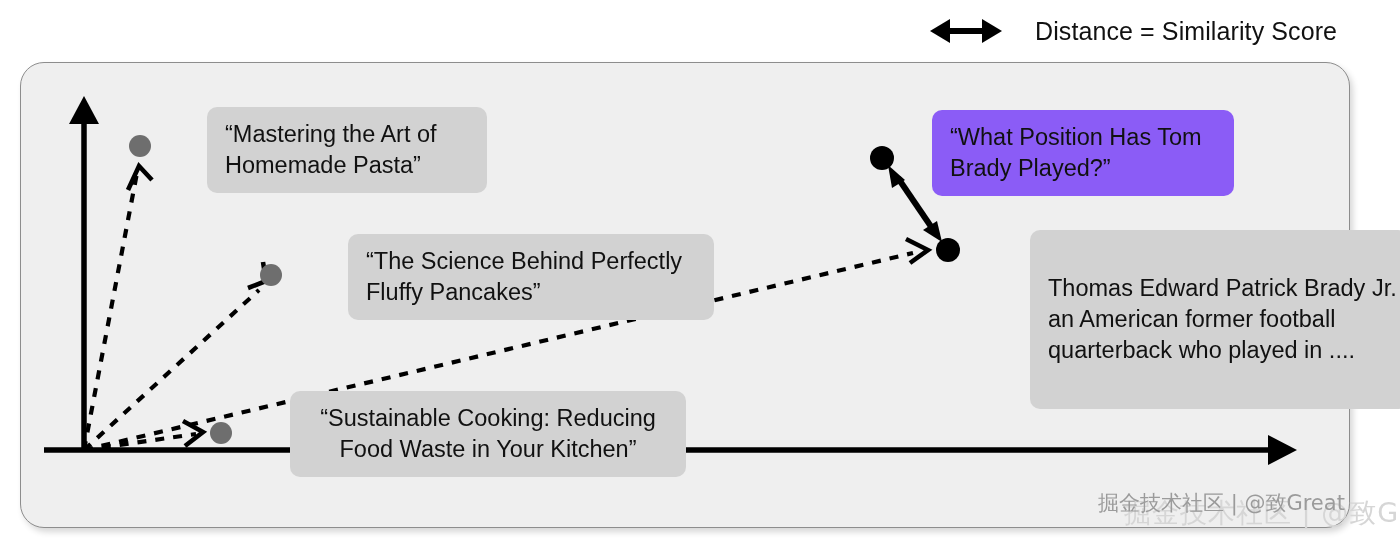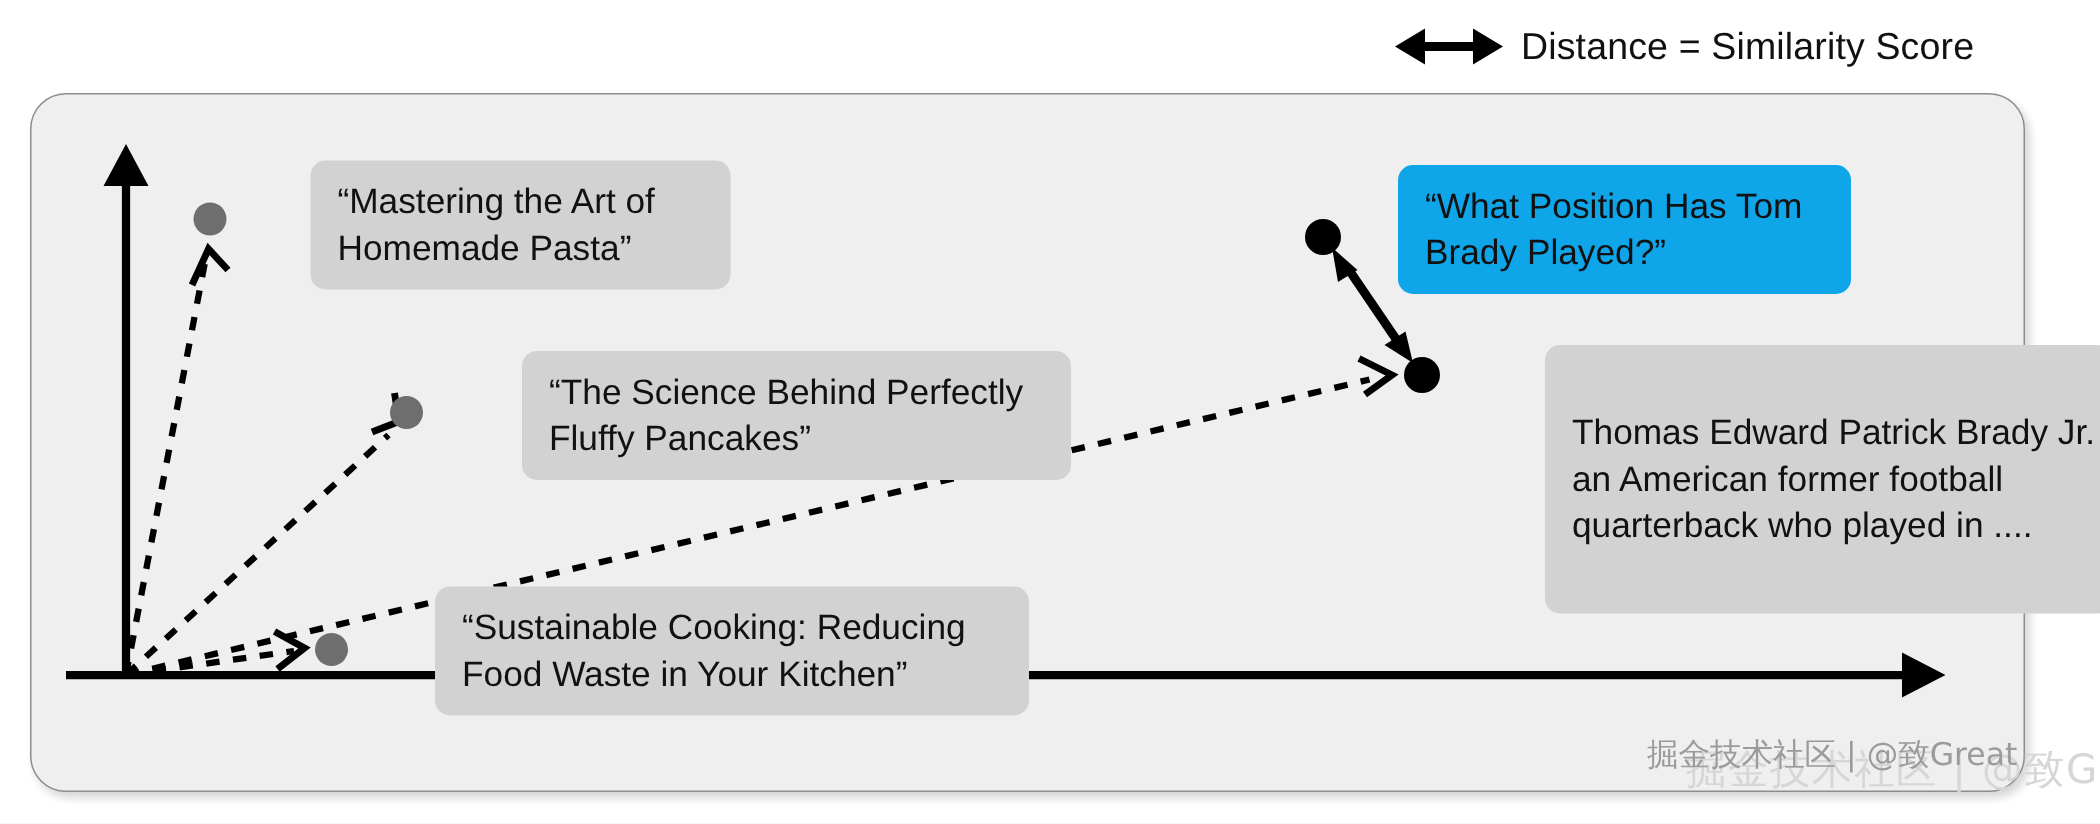--- a/index.html
+++ b/index.html
@@ -8,21 +8,21 @@
     background:#ffffff;
     font-family:"Liberation Sans", sans-serif;
     position:relative;
     overflow:hidden;
   }
   #stage{position:absolute;left:0;top:0;width:1400px;height:549px;}
 
   
   .legend{
     position:absolute; left:930px; top:14px;
-    display:flex; align-items:center; gap:12px;
+    display:flex; align-items:center; gap:33px;
   }
   .legend-arrow{width:72px;height:34px;display:block;}
   .legend-label{
     font-size:25px; color:#111; white-space:nowrap;
     letter-spacing:.1px;
   }
 
   
   .panel{
     position:absolute; left:20px; top:62px;
@@ -47,26 +47,26 @@
     background:#D2D2D2;
     border-radius:10px;
     padding:12px 18px;
     font-size:23.5px;
     line-height:31px;
     color:#111;
     z-index:3;
     box-sizing:border-box;
     white-space:pre-line;
   }
-  .bubble.yellow{background:#0ea5e9;}
+  .bubble.yellow{background:#8b5cf6;}
   .bubble.plain{background:#D2D2D2;margin-left:44px;}
 
   #bubble-pasta   {left:163px; top:107px; width:280px;}
   #bubble-pancake {left:304px; top:234px; width:366px;}
-  #bubble-sustain {left:246px; top:391px; width:396px;}
+  #bubble-sustain {left:246px; top:391px; width:396px;text-align:center;}
   #bubble-brady   {left:932px; top:110px; width:302px;}
   #bubble-wiki    {left:986px; top:230px; width:378px;}
   #bubble-wiki .wiki-text{display:block;width:400px;}
 
   
   .watermark{
     position:absolute; left:1098px; top:489px;
     font-size:21px; color:#9b9b9b;
     white-space:nowrap; z-index:6;
     font-family:"DejaVu Sans", sans-serif;

